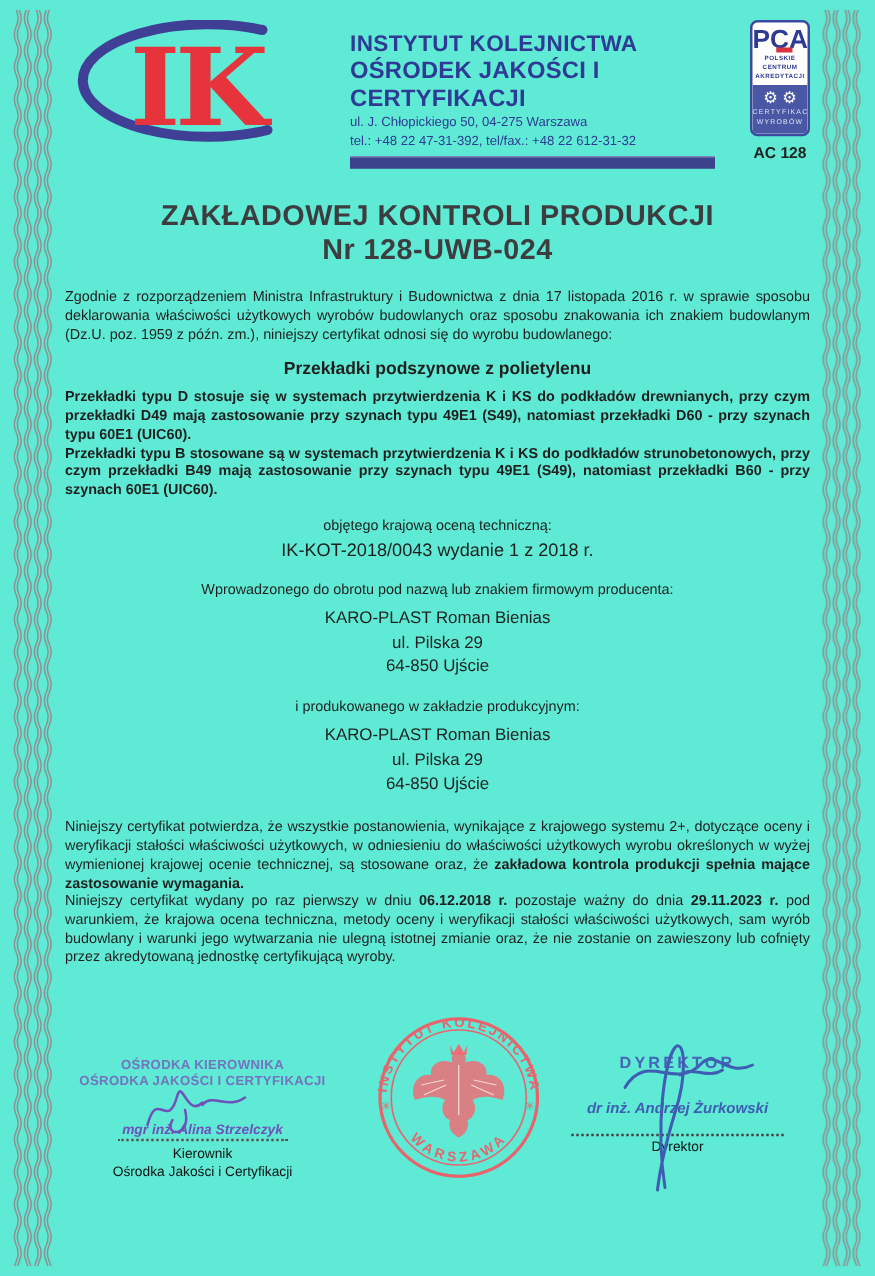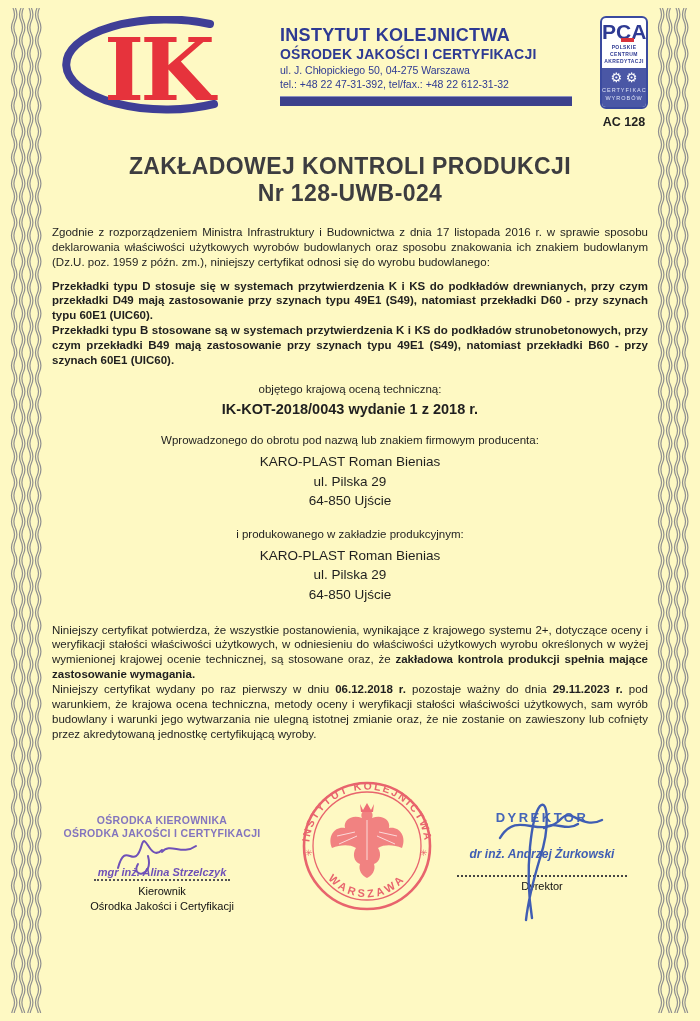--- a/index.html
+++ b/index.html
@@ -1,28 +1,28 @@
 <!DOCTYPE html>
 <html lang="pl"><head>
 <meta charset="utf-8">
 <style>
   html,body{margin:0;padding:0;background:#e9e9e9;}
-  .page{position:relative;width:700px;height:1021px;background:#fef9c3;margin:0 auto;
+  .page{position:relative;width:700px;height:1021px;background:#5eead4;margin:0 auto;
         font-family:"Liberation Sans",sans-serif;color:#1f1f1f;overflow:hidden;}
   .border-strip{position:absolute;top:8px;height:1005px;width:36px;}
   .border-left{left:8px;}
   .border-right{left:655px;}
   .content{position:absolute;left:52px;top:0;width:596px;}
 
   
   .header{display:flex;align-items:flex-start;margin-top:16px;}
   .logo-svg{flex:0 0 auto;}
   .inst-block{margin-left:10px;margin-top:10px;width:292px;}
   .inst-name{font-size:18px;font-weight:bold;color:#2e3a93;letter-spacing:.3px;line-height:1.1;}
-  .inst-dept{font-size:14px;font-weight:bold;color:#2e3a93;letter-spacing:.2px;line-height:1.2;}
+  .inst-dept{font-size:19px;font-weight:bold;color:#2e3a93;letter-spacing:.2px;line-height:1.2;}
   .inst-addr,.inst-phone{font-size:10.5px;color:#2e3a93;line-height:1.35;}
   .inst-bar{height:9px;background:#3c418c;margin-top:5px;border-top:1px solid #8a8fbf;}
   .pca-col{margin-left:auto;width:48px;text-align:center;}
   .pca-badge{border:2px solid #3a4a9f;border-radius:6px;overflow:hidden;background:#fff;}
   .pca-acronym{font-size:21px;font-weight:bold;color:#2e3a93;line-height:1;padding-top:3px;position:relative;}
   .pca-redmark{display:inline-block;width:13px;height:4px;background:#d8333c;position:absolute;right:12px;bottom:0;}
   .pca-name{font-size:5px;font-weight:bold;color:#2e3a93;letter-spacing:.4px;line-height:1.4;padding:2px 0 3px;}
   .pca-box{background:#4a57a5;color:#dfe4f6;padding:3px 0 4px;}
   .pca-gears{font-size:13px;line-height:1;color:#ffffff;}
   .pca-scope{font-size:5.5px;letter-spacing:1px;line-height:1.5;margin-top:2px;}
@@ -32,21 +32,21 @@
   .title{margin-top:24px;text-align:center;color:#3d3d40;font-weight:bold;line-height:1.2;}
   .title .t1,.title .t2,.title .t3{font-size:23px;letter-spacing:.4px;}
 
   
   .par{font-size:11.5px;line-height:1.3;text-align:justify;margin:0;}
   .intro{margin-top:17px;}
   .product{margin-top:10px;text-align:center;font-size:14px;font-weight:bold;}
   .desc{margin-top:9px;font-weight:bold;font-size:11.8px;}
   .center-line{text-align:center;font-size:11.5px;}
   .kot-label{margin-top:15px;}
-  .kot-number{margin-top:6px;text-align:center;font-size:14.5px;font-weight:bold;}
+  .kot-number{margin-top:6px;text-align:center;font-size:14.5px;font-weight:normal;}
   .sec-label{margin-top:17px;}
   .addr-block{margin-top:6px;text-align:center;font-size:13.5px;font-weight:normal;line-height:1.45;}
   .confirm{margin-top:18px;}
   .validity{margin-top:0;}
 
   
   .sig-area{position:relative;height:152px;margin-top:56px;}
   .sig-left{position:absolute;left:2px;top:16px;width:216px;text-align:center;}
   .stamp-purple{color:rgba(118,102,190,.9);font-size:10.5px;font-weight:bold;letter-spacing:.3px;line-height:1.25;}
   .sig-left-svg{position:absolute;left:58px;top:18px;}
@@ -118,20 +118,21 @@
       </div>
     </div>
 
     <div class="title">
       <div class="t2">ZAKŁADOWEJ KONTROLI PRODUKCJI</div>
       <div class="t3">Nr 128-UWB-024</div>
     </div>
 
     <p class="par intro">Zgodnie z rozporządzeniem Ministra Infrastruktury i Budownictwa z dnia 17 listopada 2016 r. w sprawie sposobu deklarowania właściwości użytkowych wyrobów budowlanych oraz sposobu znakowania ich znakiem budowlanym (Dz.U. poz. 1959 z późn. zm.), niniejszy certyfikat odnosi się do wyrobu budowlanego:</p>
 
+    <div class="product">Przekładki podszynowe z polietylenu</div>
 
     <div class="desc">
       <p class="par">Przekładki typu D stosuje się w systemach przytwierdzenia K i KS do podkładów drewnianych, przy czym przekładki D49 mają zastosowanie przy szynach typu 49E1 (S49), natomiast przekładki D60 - przy szynach typu 60E1 (UIC60).</p>
       <p class="par">Przekładki typu B stosowane są w systemach przytwierdzenia K i KS do podkładów strunobetonowych, przy czym przekładki B49 mają zastosowanie przy szynach typu 49E1 (S49), natomiast przekładki B60 - przy szynach 60E1 (UIC60).</p>
     </div>
 
     <div class="center-line kot-label">objętego krajową oceną techniczną:</div>
     <div class="kot-number">IK-KOT-2018/0043 wydanie 1 z 2018 r.</div>
 
     <div class="center-line sec-label">Wprowadzonego do obrotu pod nazwą lub znakiem firmowym producenta:</div>

